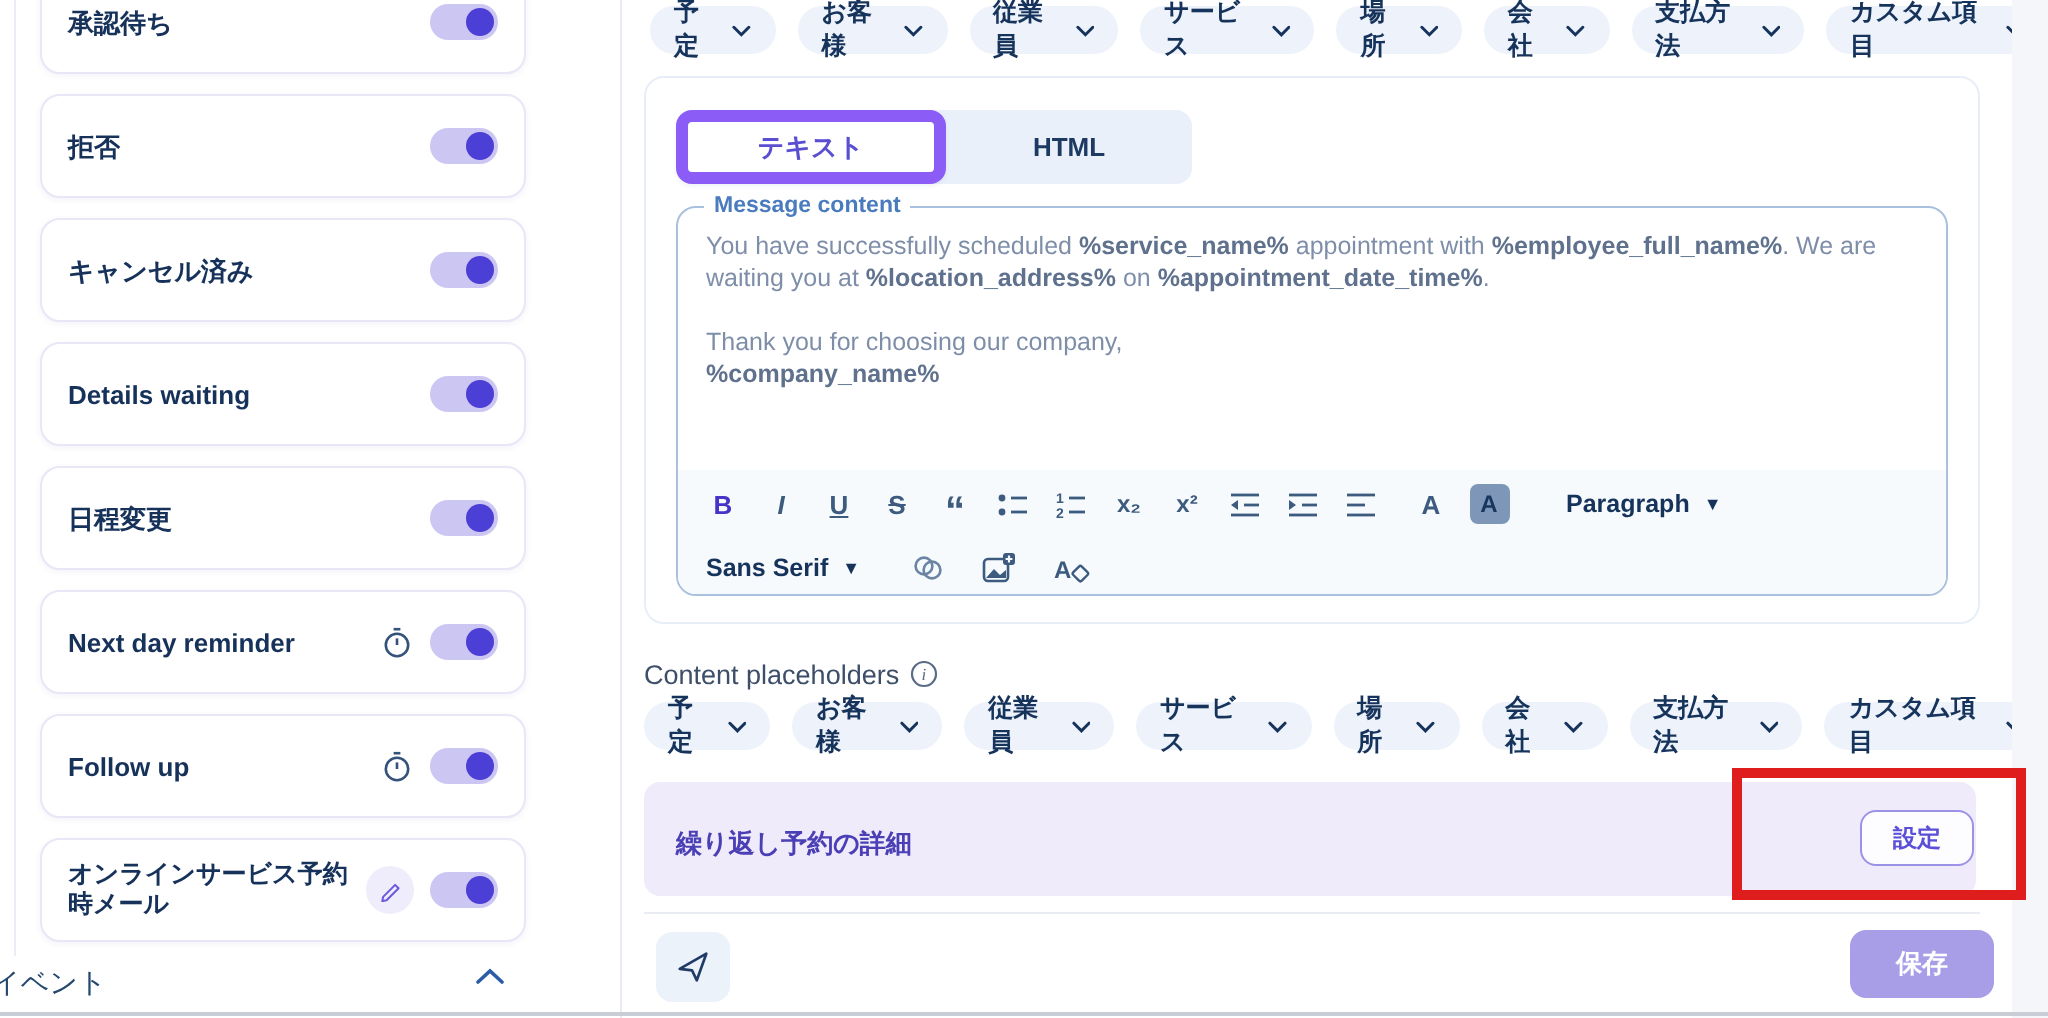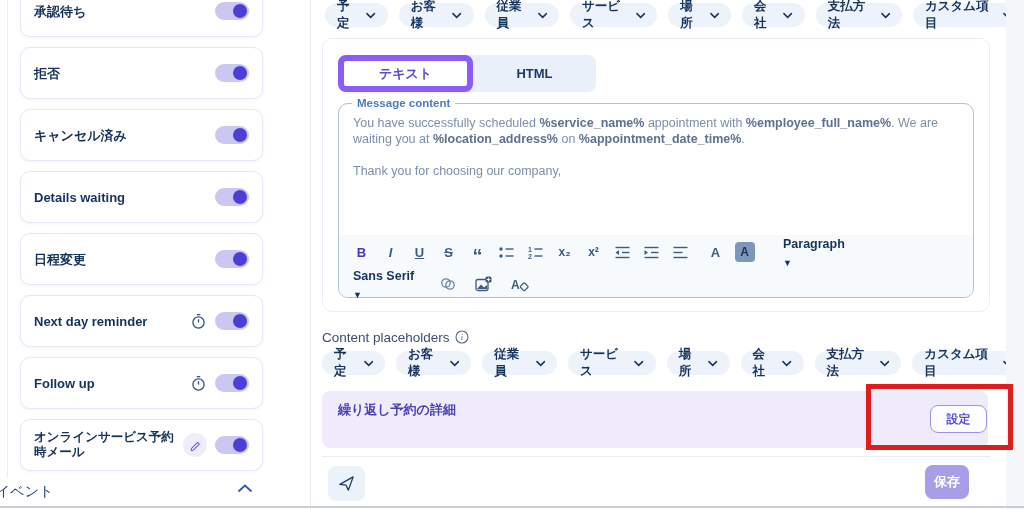--- a/index.html
+++ b/index.html
@@ -55,45 +55,45 @@
   .tb-row { display:flex; align-items:center; height:28px; }
   .tb-btn { width:29px; height:26px; display:flex; align-items:center; justify-content:center;
     font-size:13px; font-weight:700; color:#3D5B7E; cursor:pointer; border-radius:4px; }
   .tb-btn.vio { color:#4733C8; }
   .tb-btn.u span { text-decoration:underline; }
   .tb-btn.s span { text-decoration:line-through; }
   .tb-btn.quote { font-size:20px; font-weight:900; padding-top:8px; }
   .tb-btn.subsup { font-weight:700; font-size:12px; }
   .hl-box { width:20px; height:20px; border-radius:4px; background:#7E97B8; display:flex;
     align-items:center; justify-content:center; color:#17365E; font-weight:700; font-size:12px; }
-  .dropdown { display:flex; align-items:flex-start; gap:7px; cursor:pointer;flex-direction:column; }
+  .dropdown { display:flex; align-items:center; gap:7px; cursor:pointer; }
   .dropdown .dlabel { font-size:12.5px; font-weight:700; color:#16335B; }
   .caret { font-size:9px; color:#16335B; }
   .row2-icons { display:flex; align-items:center; gap:19px; margin-left:26px; }
   .row2-icons .tb-btn { width:auto; }
 
   
   .cp-label { position:absolute; left:322px; top:330px; font-size:13.5px; color:#3D4E68;
     display:flex; align-items:flex-start; gap:5px; }
 
   .rec-row { position:absolute; left:322px; top:391px; width:666px; height:57px;
-    background:#EFEBFA; border-radius:8px; padding:10px 16px; }
+    background:#EFEBFA; border-radius:8px; padding:22px 16px; }
   .rec-title { font-size:13px; font-weight:700; color:#4A3FB5; margin-bottom:3px; }
   .rec-sub { font-size:12.5px; color:#8278DC; display:flex; align-items:center; gap:5px; }
   .settings-btn { position:absolute; left:930px; top:405px; width:57px; height:28px;
     background:#FDFDFF; border:1.5px solid #9C92E8; border-radius:8px; color:#5B4FD7;
     font-size:12px; font-weight:600; display:flex; align-items:center; justify-content:center; cursor:pointer; }
   .annotation { position:absolute; left:866px; top:384px; width:147px; height:66px;
     border:5px solid #DF1D1D; z-index:20; pointer-events:none; }
 
   .hdivider { position:absolute; left:322px; top:456px; width:668px; height:1px; background:#E9EDF3; }
 
   .send-btn { position:absolute; left:328px; top:466px; width:37px; height:35px; background:#ECF2FA;
     border-radius:8px; display:flex; align-items:center; justify-content:center; cursor:pointer; }
-  .save-btn { position:absolute; left:925px; top:465px; width:44px; height:34px; background:#A79EE7;
+  .save-btn { position:absolute; left:925px; top:465px; width:72px; height:34px; background:#A79EE7;
     border-radius:8px; color:#fff; font-size:13px; font-weight:600; display:flex;
     align-items:center; justify-content:center; cursor:pointer; }
 
   svg { display:block; }
 </style>
 </head>
 <body>
 
 <div id="canvas">
 
@@ -242,20 +242,21 @@
     <div class="tab active">テキスト</div>
     <div class="tab inactive">HTML</div>
   </div>
 
   <div class="fieldbox">
     <div class="legend">Message content</div>
 
     <div class="msg">
       <p><span>You have successfully scheduled </span><b>%service_name%</b><span> appointment with </span><b>%employee_full_name%</b><span>. We are waiting you at </span><b>%location_address%</b><span> on </span><b>%appointment_date_time%</b><span>.</span></p>
       <p class="tight"><span>Thank you for choosing our company,</span></p>
+      <p class="tight"><b>%company_name%</b></p>
     </div>
 
     <div class="toolbar">
       <div class="tb-row">
         <div class="tb-btn vio">
             <span>B</span>
           </div>
         <div class="tb-btn" style="font-style:italic">
             <span>I</span>
           </div>

